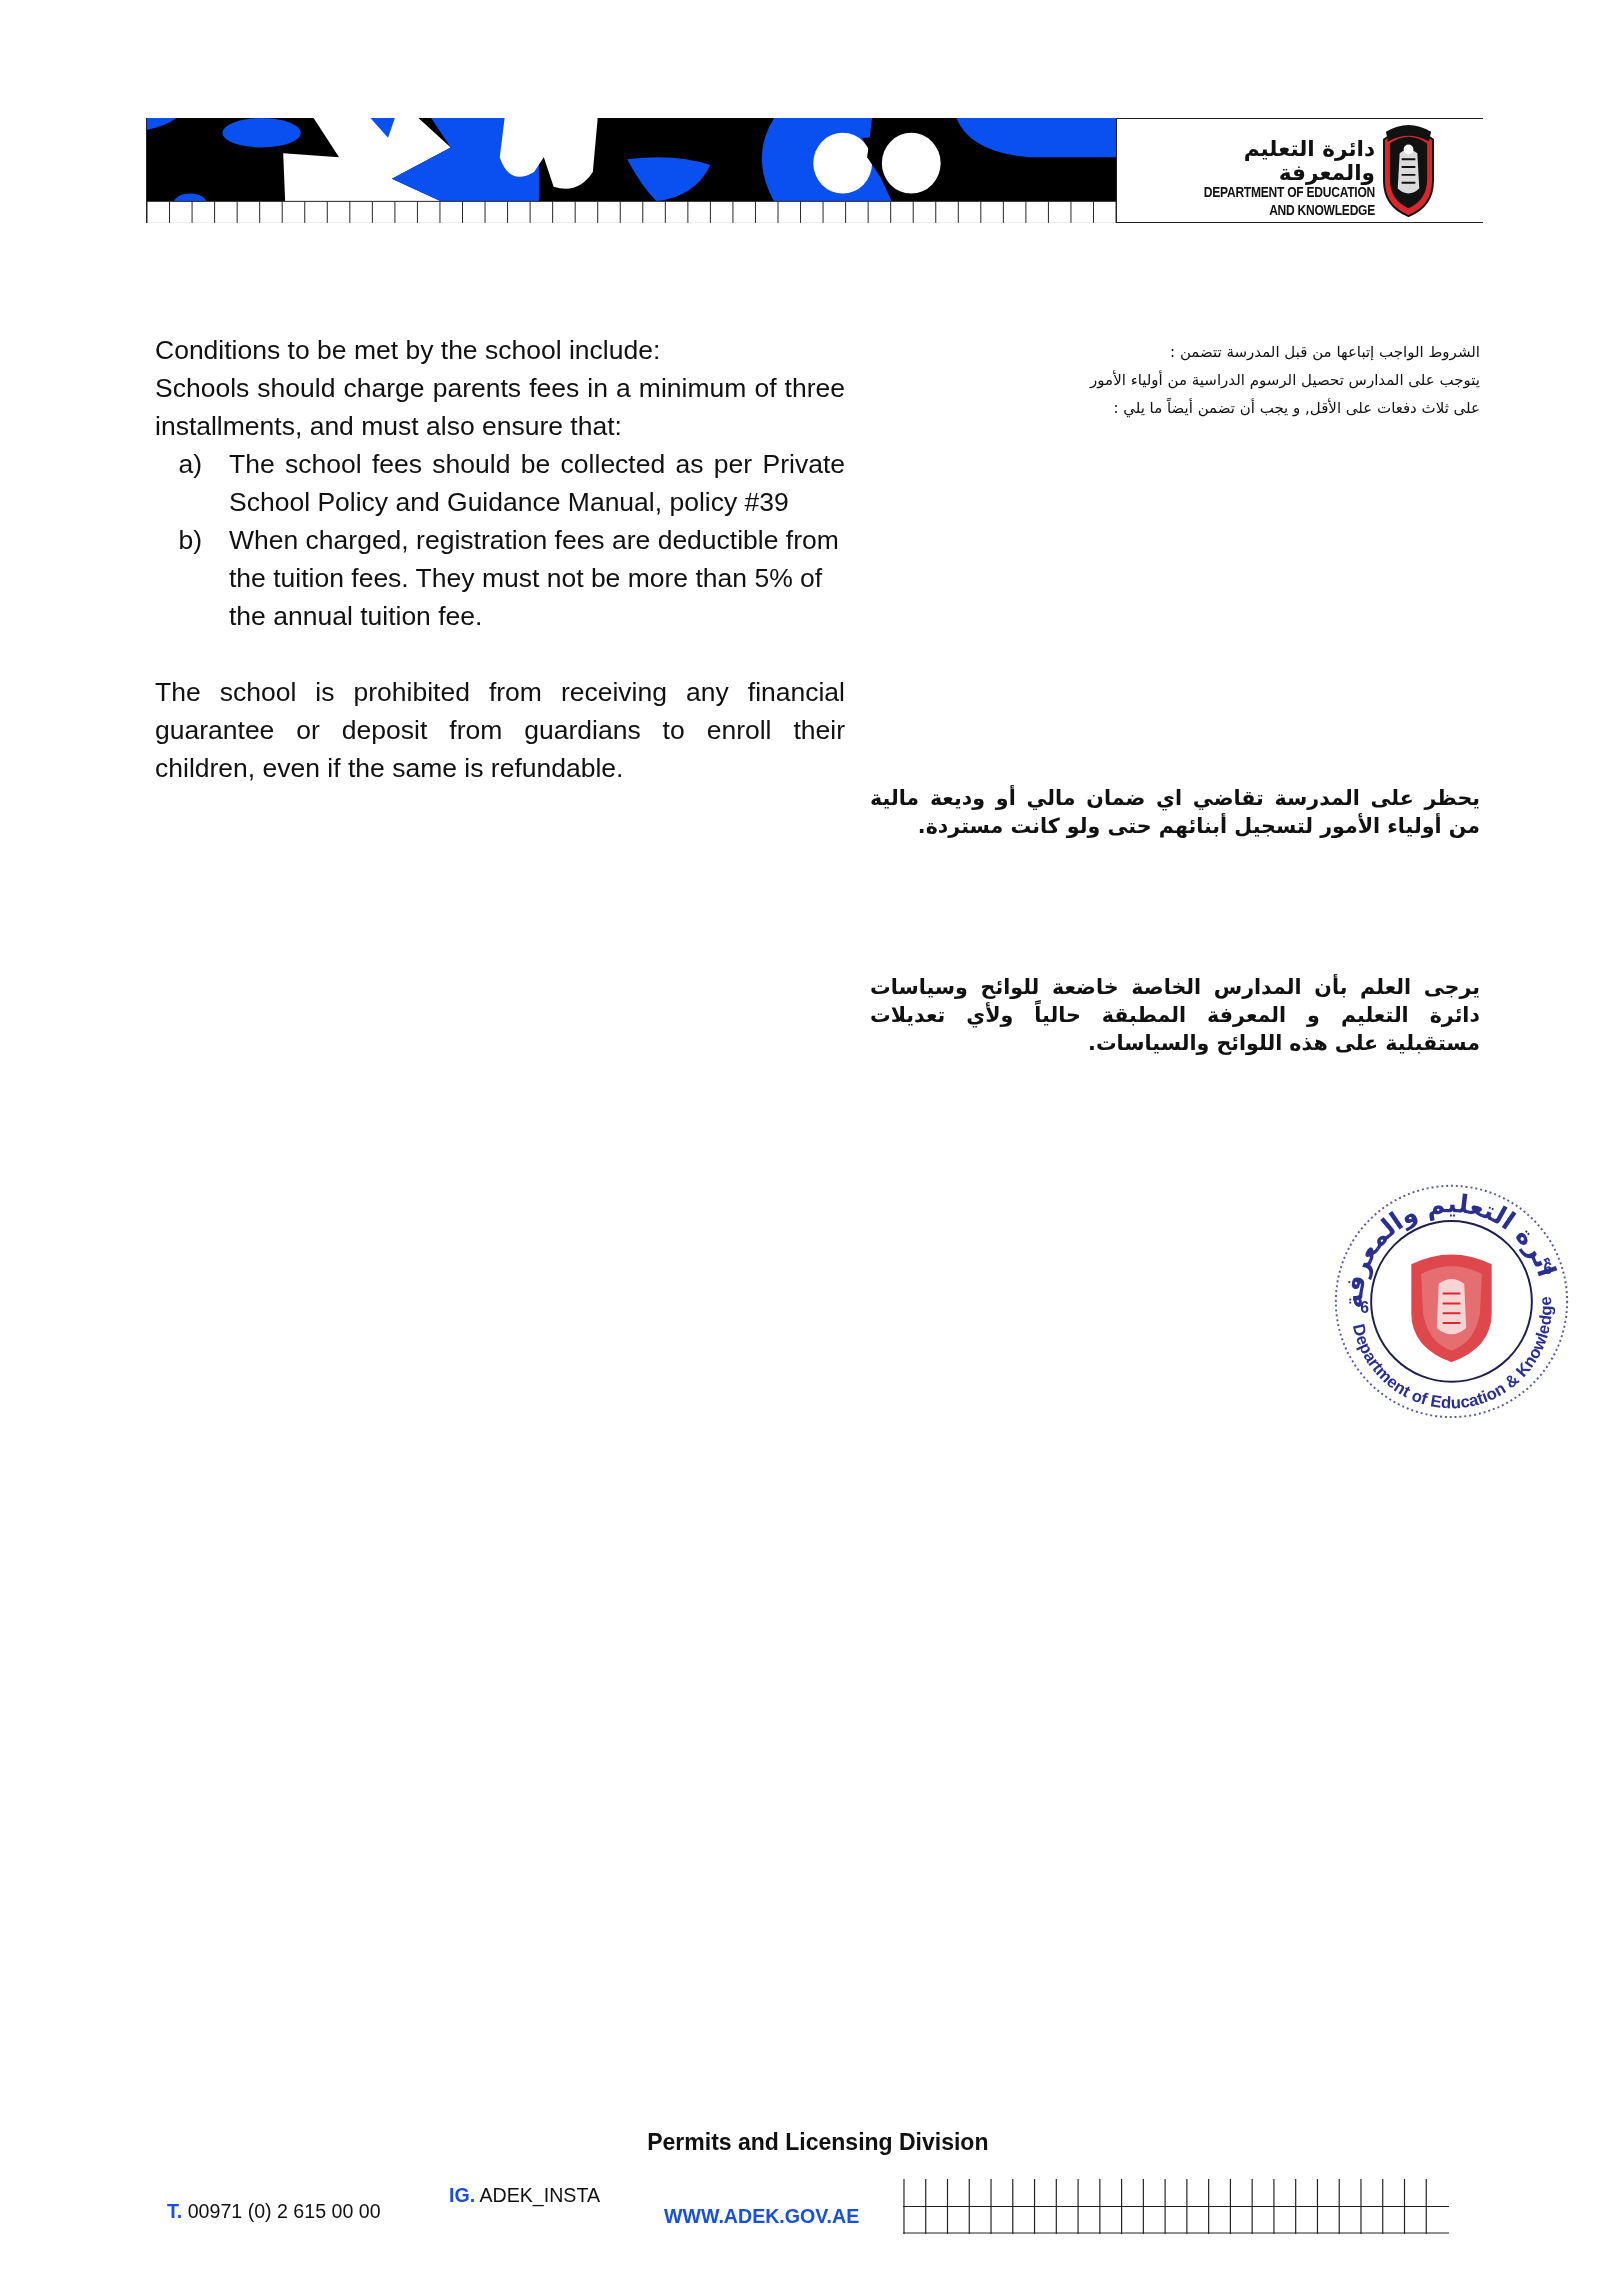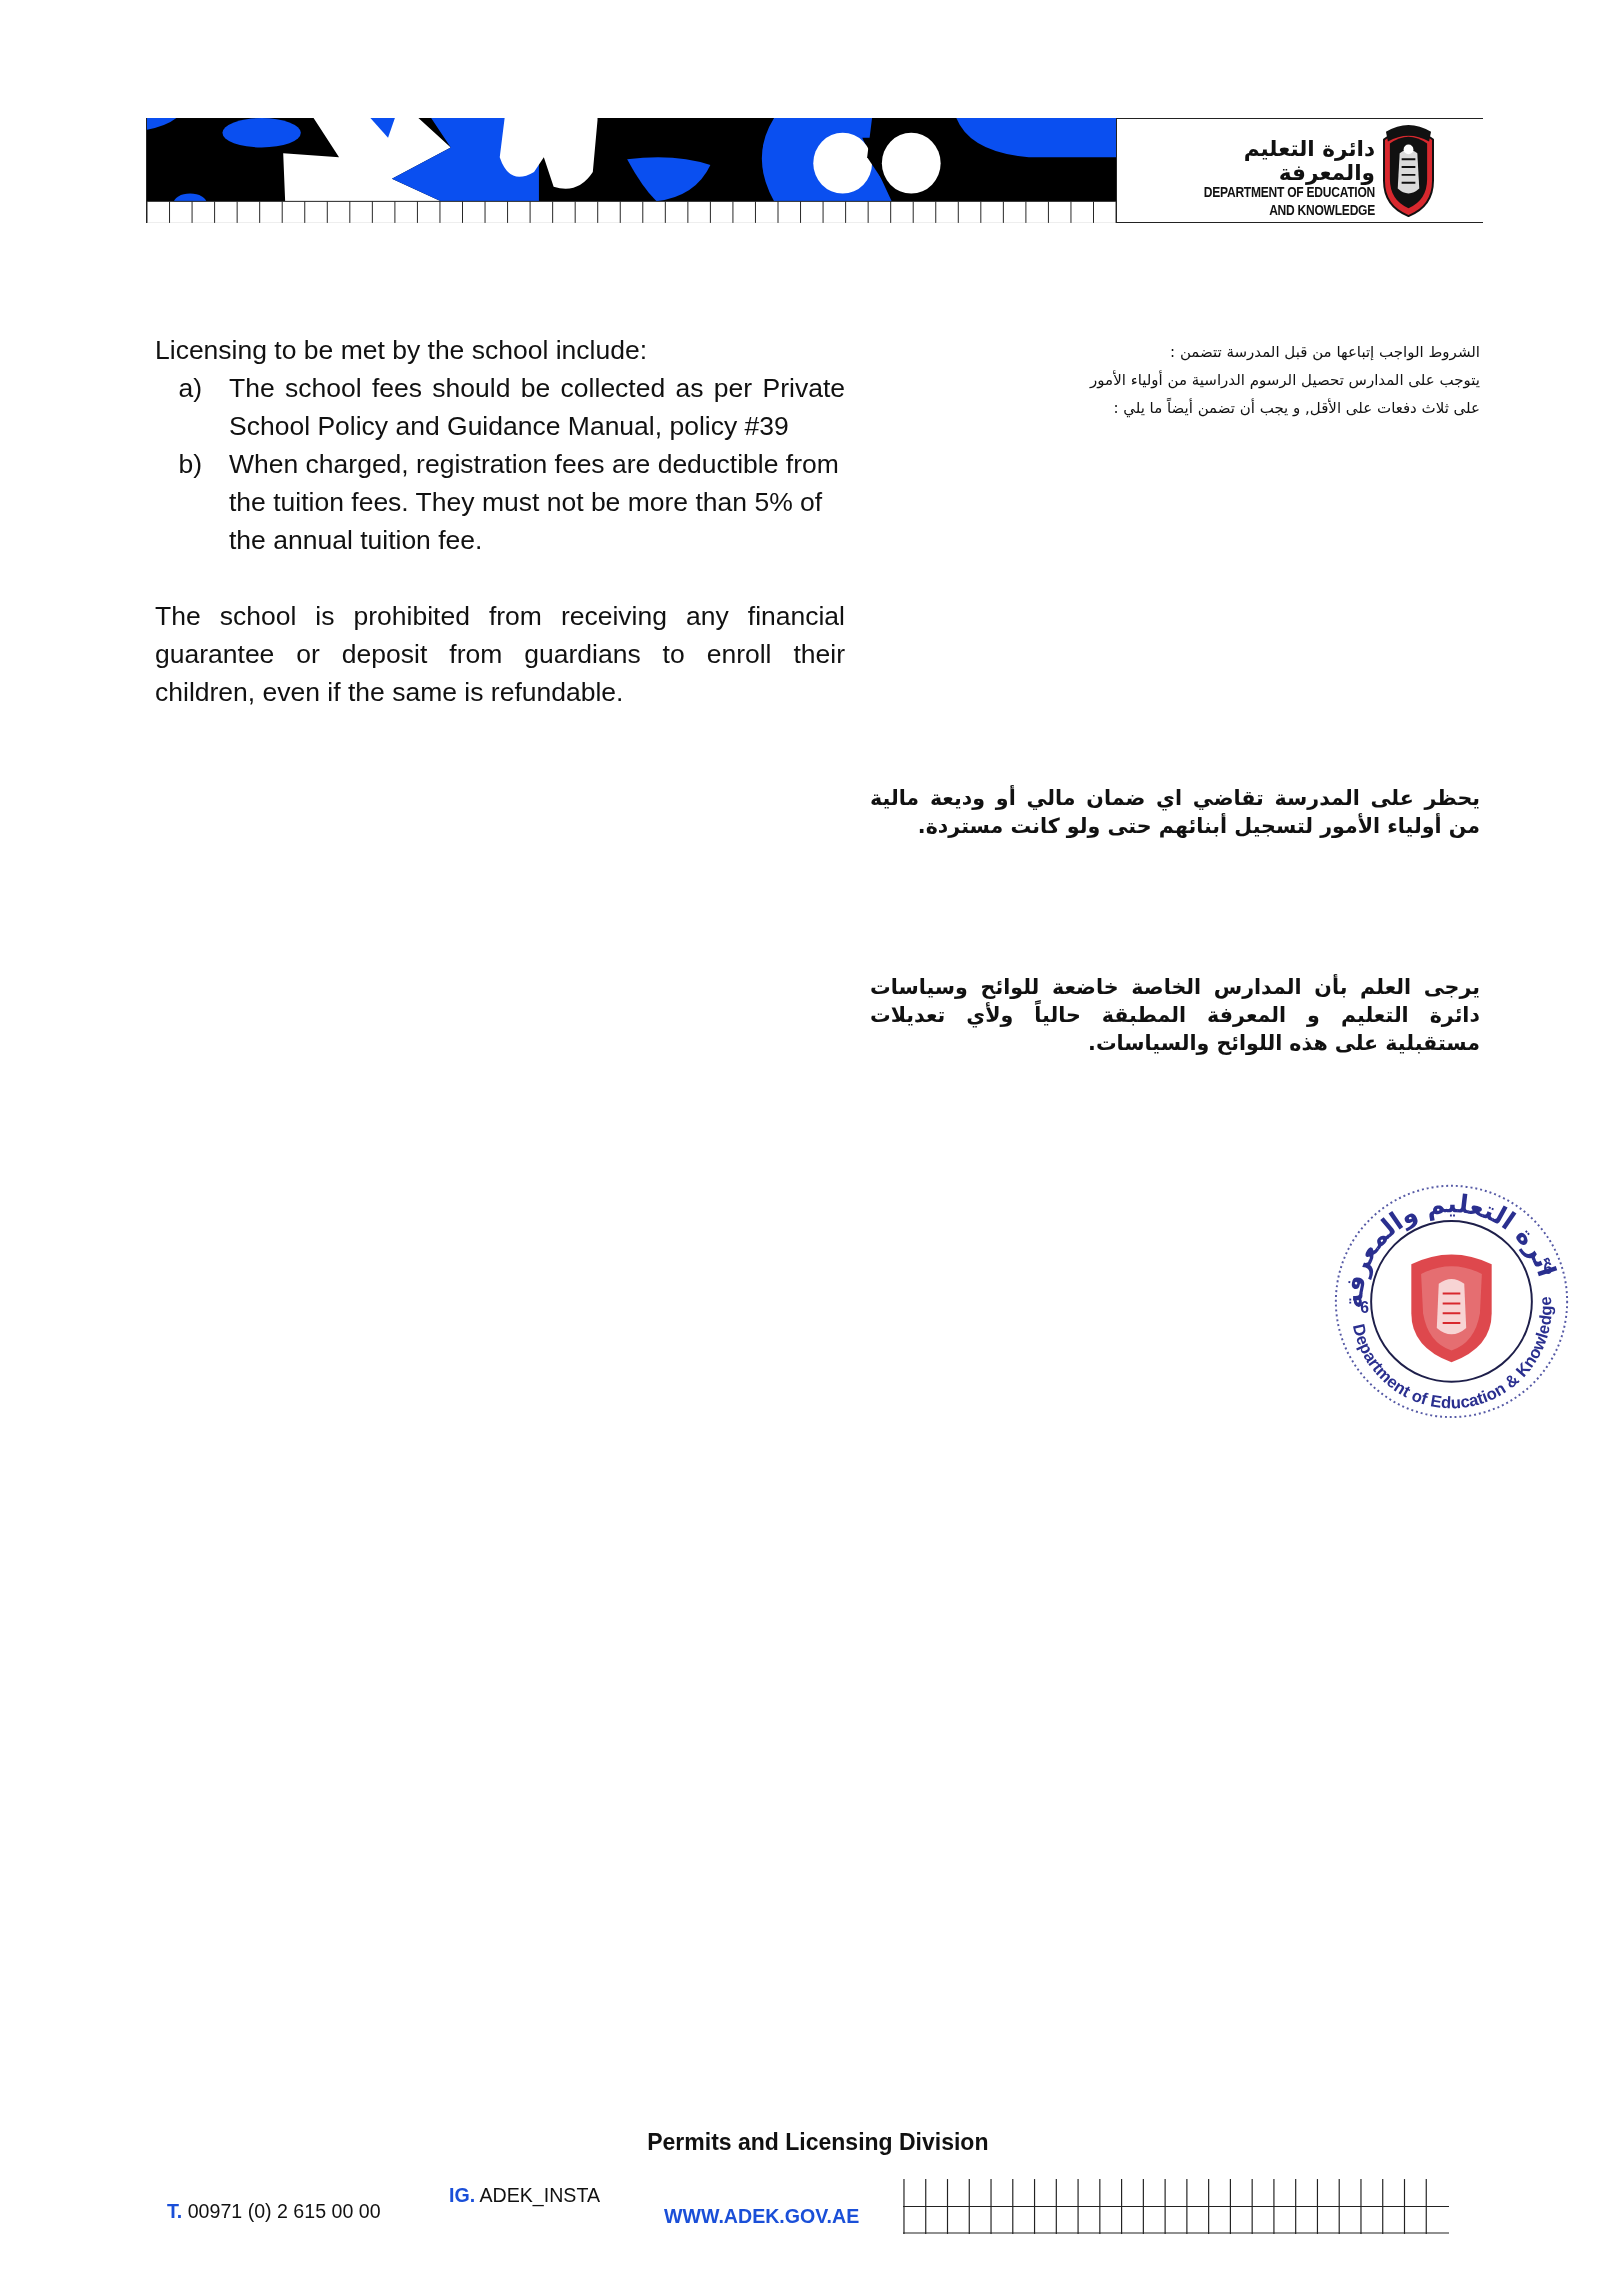--- a/index.html
+++ b/index.html
@@ -135,21 +135,22 @@
 <svg class="emblem" viewBox="0 0 66 100">
   <path d="M8,20 Q33,0 58,20 L58,62 Q58,88 33,98 Q8,88 8,62 Z" fill="#d8282e" stroke="#111" stroke-width="2"></path>
   <path d="M14,24 Q33,10 52,24 L52,60 Q52,82 33,90 Q14,82 14,60 Z" fill="#111"></path>
   <path d="M10,12 Q33,-2 56,12 L54,22 Q33,10 12,22 Z" fill="#111"></path>
   <path d="M24,34 Q33,26 42,34 L44,70 Q33,80 22,70 Z" fill="#fff" opacity="0.85"></path>
   <path d="M26,40 L40,40 M26,48 L40,48 M26,56 L40,56 M26,64 L40,64" stroke="#111" stroke-width="2"></path>
   <circle cx="33" cy="30" r="5" fill="#fff"></circle>
 </svg>
 
 <div class="col-en">
-  <p class="para" style="text-align:left;">Licensing to be met by the school include:</p>
+  <p class="para" style="text-align:left;">Conditions to be met by the school include:</p>
+  <p class="para">Schools should charge parents fees in a minimum of three installments, and must also ensure that:</p>
   <ol>
     <li>
       <span class="marker">a)</span>
       <span>The  school fees should be collected as per Private School Policy and Guidance Manual, policy #39</span>
     </li>
     <li style="text-align:left;">
       <span class="marker">b)</span>
       <span>When charged, registration fees are deductible from the tuition fees. They must not be more than 5% of the annual tuition fee.</span>
     </li>
   </ol>

